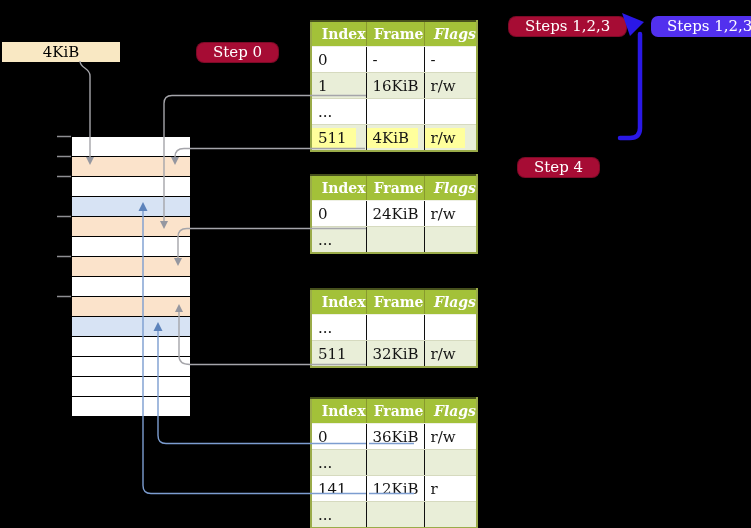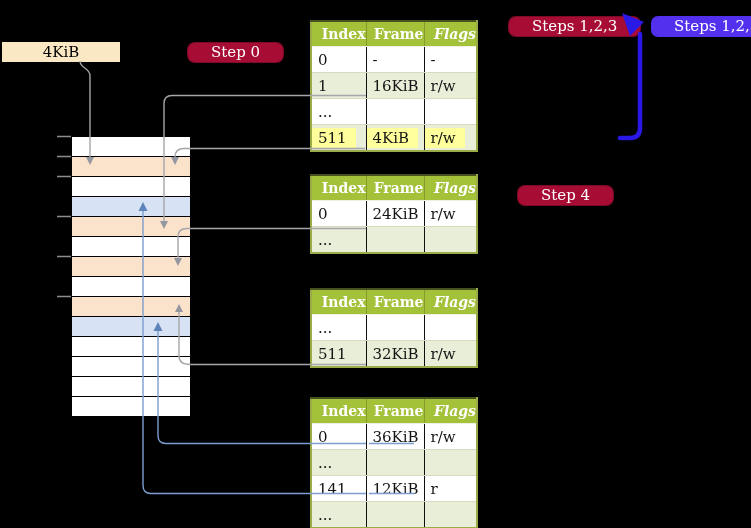--- a/index.html
+++ b/index.html
@@ -6,21 +6,21 @@
   #canvas{position:relative;width:751px;height:528px;background:#000;overflow:hidden;
           font-family:"DejaVu Serif","Liberation Serif",serif;}
 
   
   .frame-label{position:absolute;left:2px;top:42px;width:118px;height:20px;
     background:#f9e8c3;color:#000;font-size:15px;
     display:flex;align-items:center;justify-content:center;}
 
   
   .badge{position:absolute;color:#fff;font-size:15px;line-height:19px;height:19px;
-    padding:0 23px;border-radius:7px;white-space:nowrap;}
+    padding:0 16px;border-radius:7px;white-space:nowrap;}
   .badge.red{background:#a60c34;box-shadow:0 0 0 1px #7d0a27;}
   .badge.blue{background:#5230ee;height:21px;line-height:21px;}
 
   
   .mem{position:absolute;left:71px;top:136px;width:120px;height:280px;
     border-top:1px solid #000;box-sizing:content-box;}
   .mem .row{height:20px;box-sizing:border-box;border-bottom:1px solid #000;
     border-left:1px solid #000;border-right:1px solid #000;}
   .mem .row.white{background:#ffffff;}
   .mem .row.orange{background:#fbe3cb;}
@@ -251,18 +251,18 @@
       <path class="blue-line" d="M366,493.5 L151,493.5 Q143,493.5 143,485.5 L143,211"></path>
       <polygon class="blue-head" points="138.5,211 147.5,211 143,202"></polygon>
     </g>
 
     <g>
       <path class="bigarrow" d="M620,138 L630,138 Q640,138 640,128 L640,34"></path>
       <polygon class="bigarrow-head" points="622,13 644,22 630,36"></polygon>
     </g>
   </svg>
 
-  <div class="badge red" style="left:188px;top:43px;">Step 0</div>
+  <div class="badge red" style="left:197px;top:43px;">Step 0</div>
   <div class="badge red" style="left:509px;top:17px;">Steps 1,2,3</div>
   <div class="badge blue z10" style="left:651px;top:16px;">Steps 1,2,3,4</div>
-  <div class="badge red" style="left:518px;top:158px;margin-top:28px;">Step 4</div>
+  <div class="badge red" style="left:518px;top:158px;">Step 4</div>
 
 </div>
 
 </body></html>

